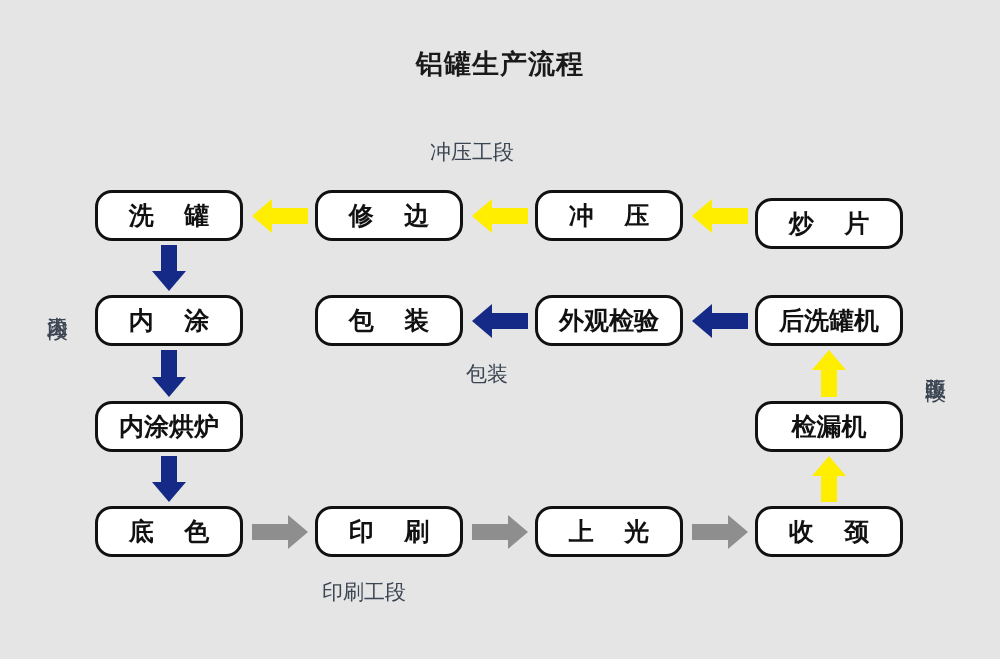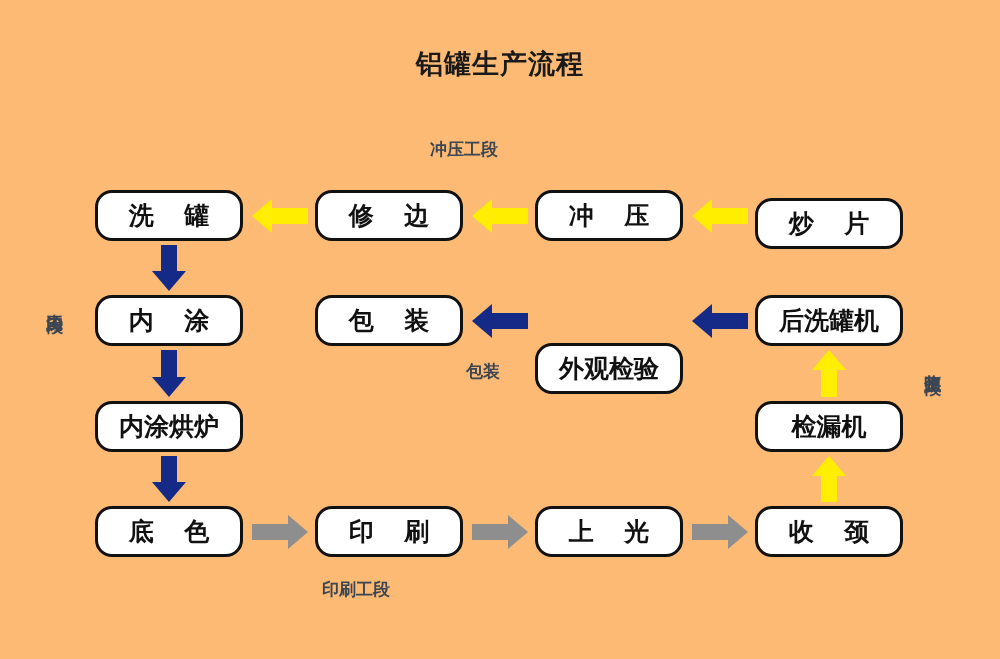--- a/index.html
+++ b/index.html
@@ -7,21 +7,21 @@
     padding: 0;
     background: #ffffff;
   }
   body {
     font-family: "DejaVu Sans", "Liberation Sans", sans-serif;
   }
   #canvas {
     position: relative;
     width: 1000px;
     height: 659px;
-    background: #fdba74;
+    background: #e5e5e5;
     overflow: hidden;
   }
 
   
   .title {
     position: absolute;
     left: 0;
     top: 46px;
     width: 1000px;
     text-align: center;
@@ -45,22 +45,22 @@
     font-weight: 700;
     color: #111111;
     height: 51px;
   }
   .node.wide-sp { letter-spacing: 11px; text-indent: 11px; }
   .node.tight   { letter-spacing: 0px; }
 
   
   .stage-label {
     position: absolute;
-    font-size: 17px;
-    font-weight: 700;
+    font-size: 21px;
+    font-weight: 400;
     color: #3c4653;
     white-space: nowrap;
   }
   .stage-label.vertical {
     writing-mode: vertical-rl;
     text-orientation: upright;
     line-height: 1.02;
     letter-spacing: 1px;
   }
 
@@ -157,21 +157,21 @@
     <span class="shaft"></span>
       <span class="head"></span>
   </div>
   <div class="arrow h-left yellow" style="left:692px; top:198px; width:56px; height:36px;">
     <span class="shaft"></span>
       <span class="head"></span>
   </div>
 
   <div class="node wide-sp" style="left:95px; top:295px; width:148px;">内 涂</div>
   <div class="node wide-sp" style="left:315px; top:295px; width:148px;">包 装</div>
-  <div class="node tight" style="left:535px; top:295px; width:148px;margin-top:48px;">外观检验</div>
+  <div class="node tight" style="left:535px; top:295px; width:148px;">外观检验</div>
   <div class="node tight" style="left:755px; top:295px; width:148px;">后洗罐机</div>
 
   <div class="arrow h-left navy" style="left:472px; top:303px; width:56px; height:36px;">
     <span class="shaft"></span>
       <span class="head"></span>
   </div>
   <div class="arrow h-left navy" style="left:692px; top:303px; width:56px; height:36px;">
     <span class="shaft"></span>
       <span class="head"></span>
   </div>

